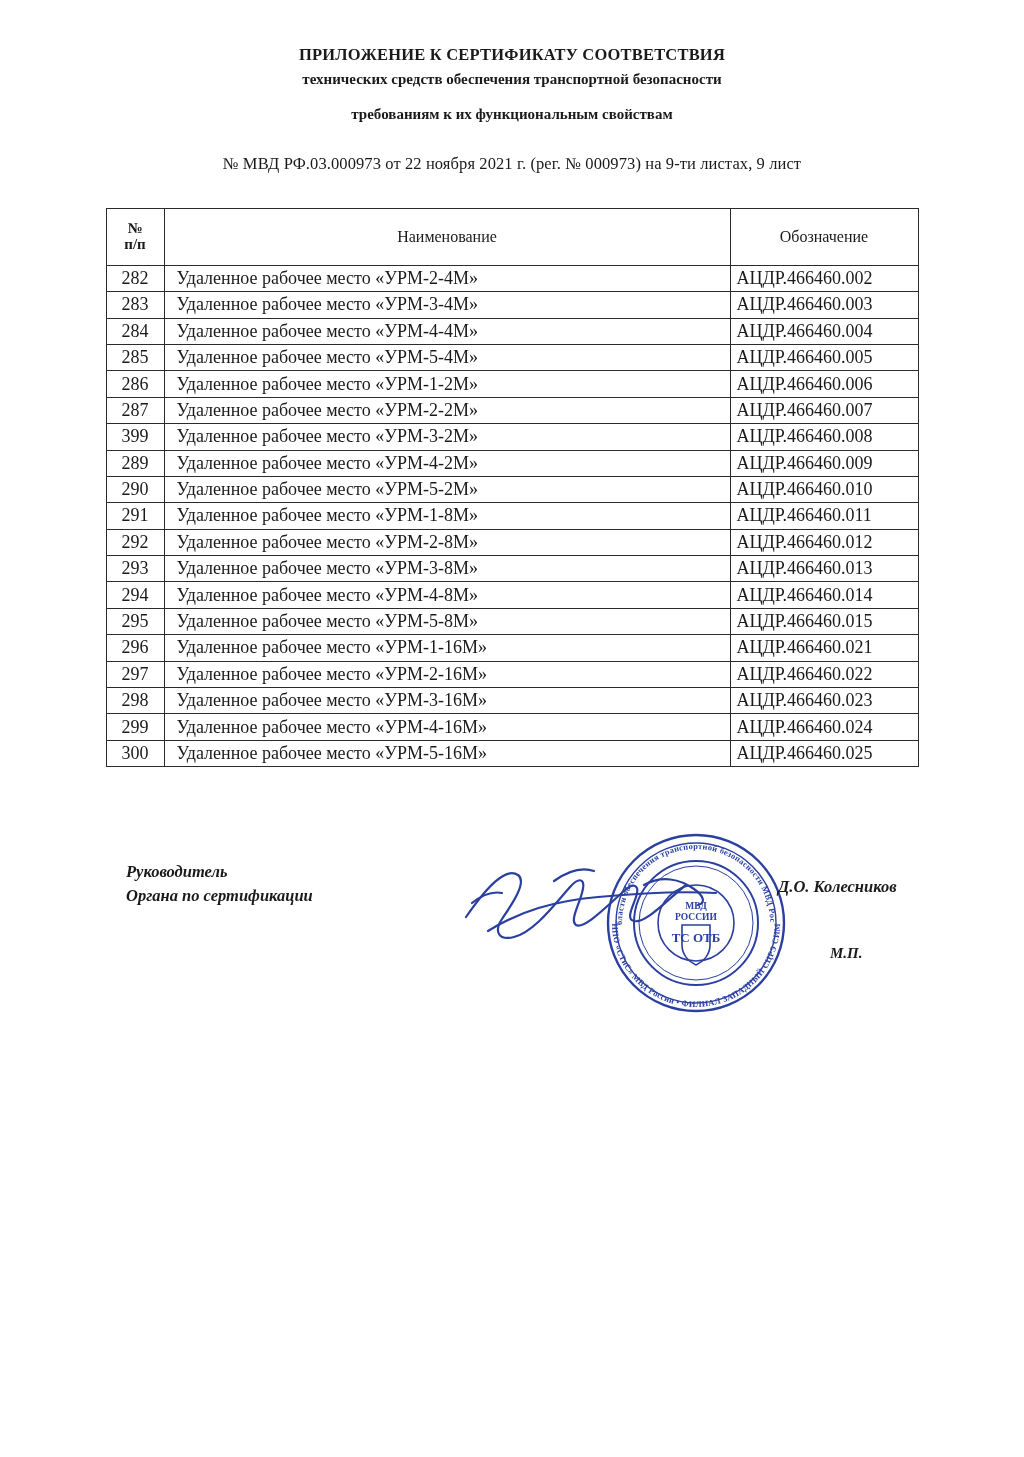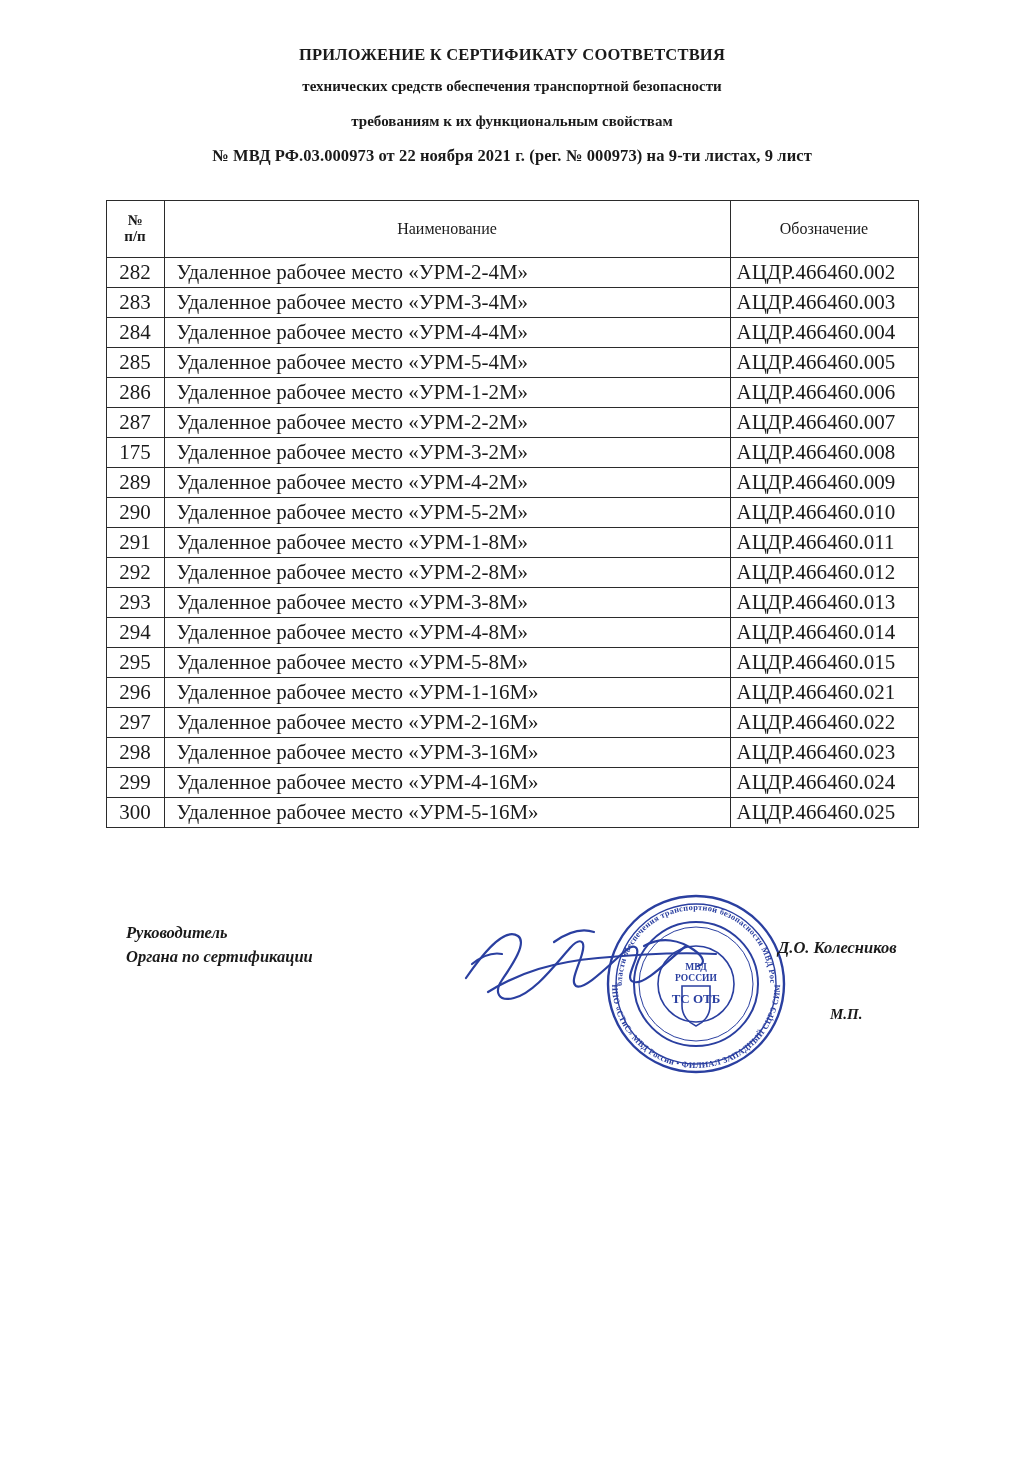--- a/index.html
+++ b/index.html
@@ -29,47 +29,47 @@
     line-height: 1.35;
   }
   .doc-header .title-main {
     font-weight: bold;
     font-size: 16.5px;
     letter-spacing: .2px;
   }
   .doc-header .title-sub {
     font-weight: bold;
     font-size: 15px;
-    margin-top: 10px;
+    margin-top: 3px;
   }
   .doc-header .title-sub2 {
     font-weight: bold;
     font-size: 15px;
     margin-top: 14px;
   }
 
   .cert-line {
     text-align: center;
-    font-weight: bold;
+    font-weight: normal;
     font-size: 16.5px;
-    margin-top: 15px;
+    margin-top: 30px;
     letter-spacing: .1px;
   }
 
   
   table.items {
     margin: 34px auto 0 auto;
     border-collapse: collapse;
     width: 812px;
     table-layout: fixed;
   }
   table.items th,
   table.items td {
     border: 1px solid #2b2b2b;
-    font-size: 21px;
+    font-size: 18px;
     padding: 2px 6px;
     vertical-align: middle;
   }
   table.items thead th {
     font-weight: normal;
     text-align: center;
     height: 48px;
     padding: 4px 6px;
   }
   table.items thead th.num-head {
@@ -204,21 +204,21 @@
           <td class="num">286</td>
           <td class="name">Удаленное рабочее место «УРМ-1-2М»</td>
           <td class="desig">АЦДР.466460.006</td>
         </tr>
         <tr>
           <td class="num">287</td>
           <td class="name">Удаленное рабочее место «УРМ-2-2М»</td>
           <td class="desig">АЦДР.466460.007</td>
         </tr>
         <tr>
-          <td class="num">175</td>
+          <td class="num">399</td>
           <td class="name">Удаленное рабочее место «УРМ-3-2М»</td>
           <td class="desig">АЦДР.466460.008</td>
         </tr>
         <tr>
           <td class="num">289</td>
           <td class="name">Удаленное рабочее место «УРМ-4-2М»</td>
           <td class="desig">АЦДР.466460.009</td>
         </tr>
         <tr>
           <td class="num">290</td>

